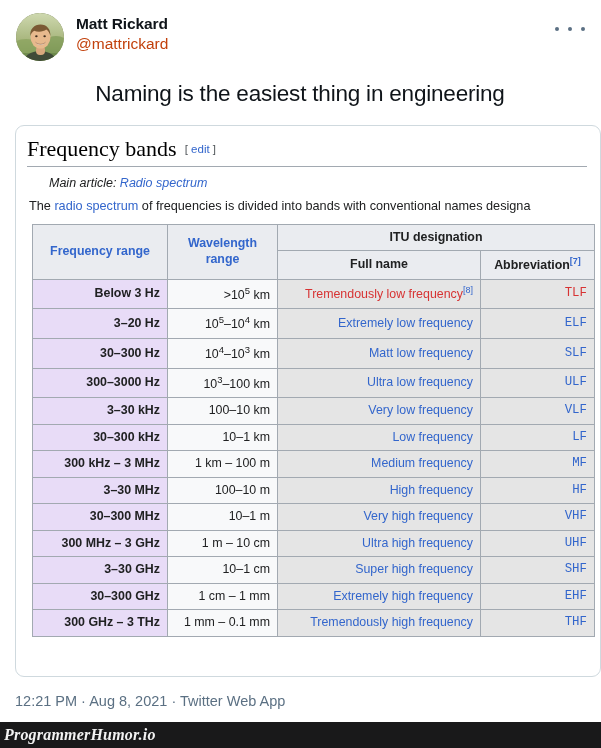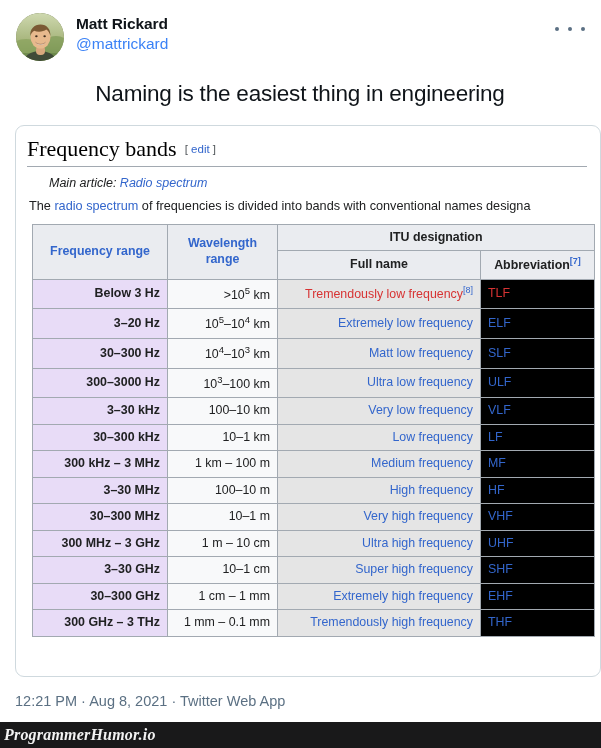--- a/index.html
+++ b/index.html
@@ -46,21 +46,21 @@
     line-height: 1.15;
   }
   .display-name {
     font-size: 15.5px;
     font-weight: bold;
     color: #0f1419;
     letter-spacing: -0.1px;
   }
   .handle {
     font-size: 15.5px;
-    color: #3b82f6;
+    color: #c2410c;
     margin-top: 2px;
   }
   .more-btn {
     position: absolute;
     right: 16px;
     top: 20px;
     width: 30px;
     height: 18px;
     display: flex;
     align-items: center;
@@ -172,23 +172,24 @@
     background: #f8f9fa;
     text-align: right;
     white-space: nowrap;
   }
   td.full {
     background: #e5e5e5;
     text-align: right;
     white-space: nowrap;
   }
   td.abbr {
-    background: #000000;
-    text-align: left;
-    white-space: nowrap;
+    background: #e5e5e5;
+    text-align: right;
+    white-space: nowrap;
+    font-family: Liberation Mono, monospace;
   }
   a.wl { color: #3366cc; text-decoration: none; }
   a.rl { color: #d73333; text-decoration: none; }
 
   
   col.c1 { width: 135px; }
   col.c2 { width: 110px; }
   col.c3 { width: 203px; }
   col.c4 { width: 114px; }
 

